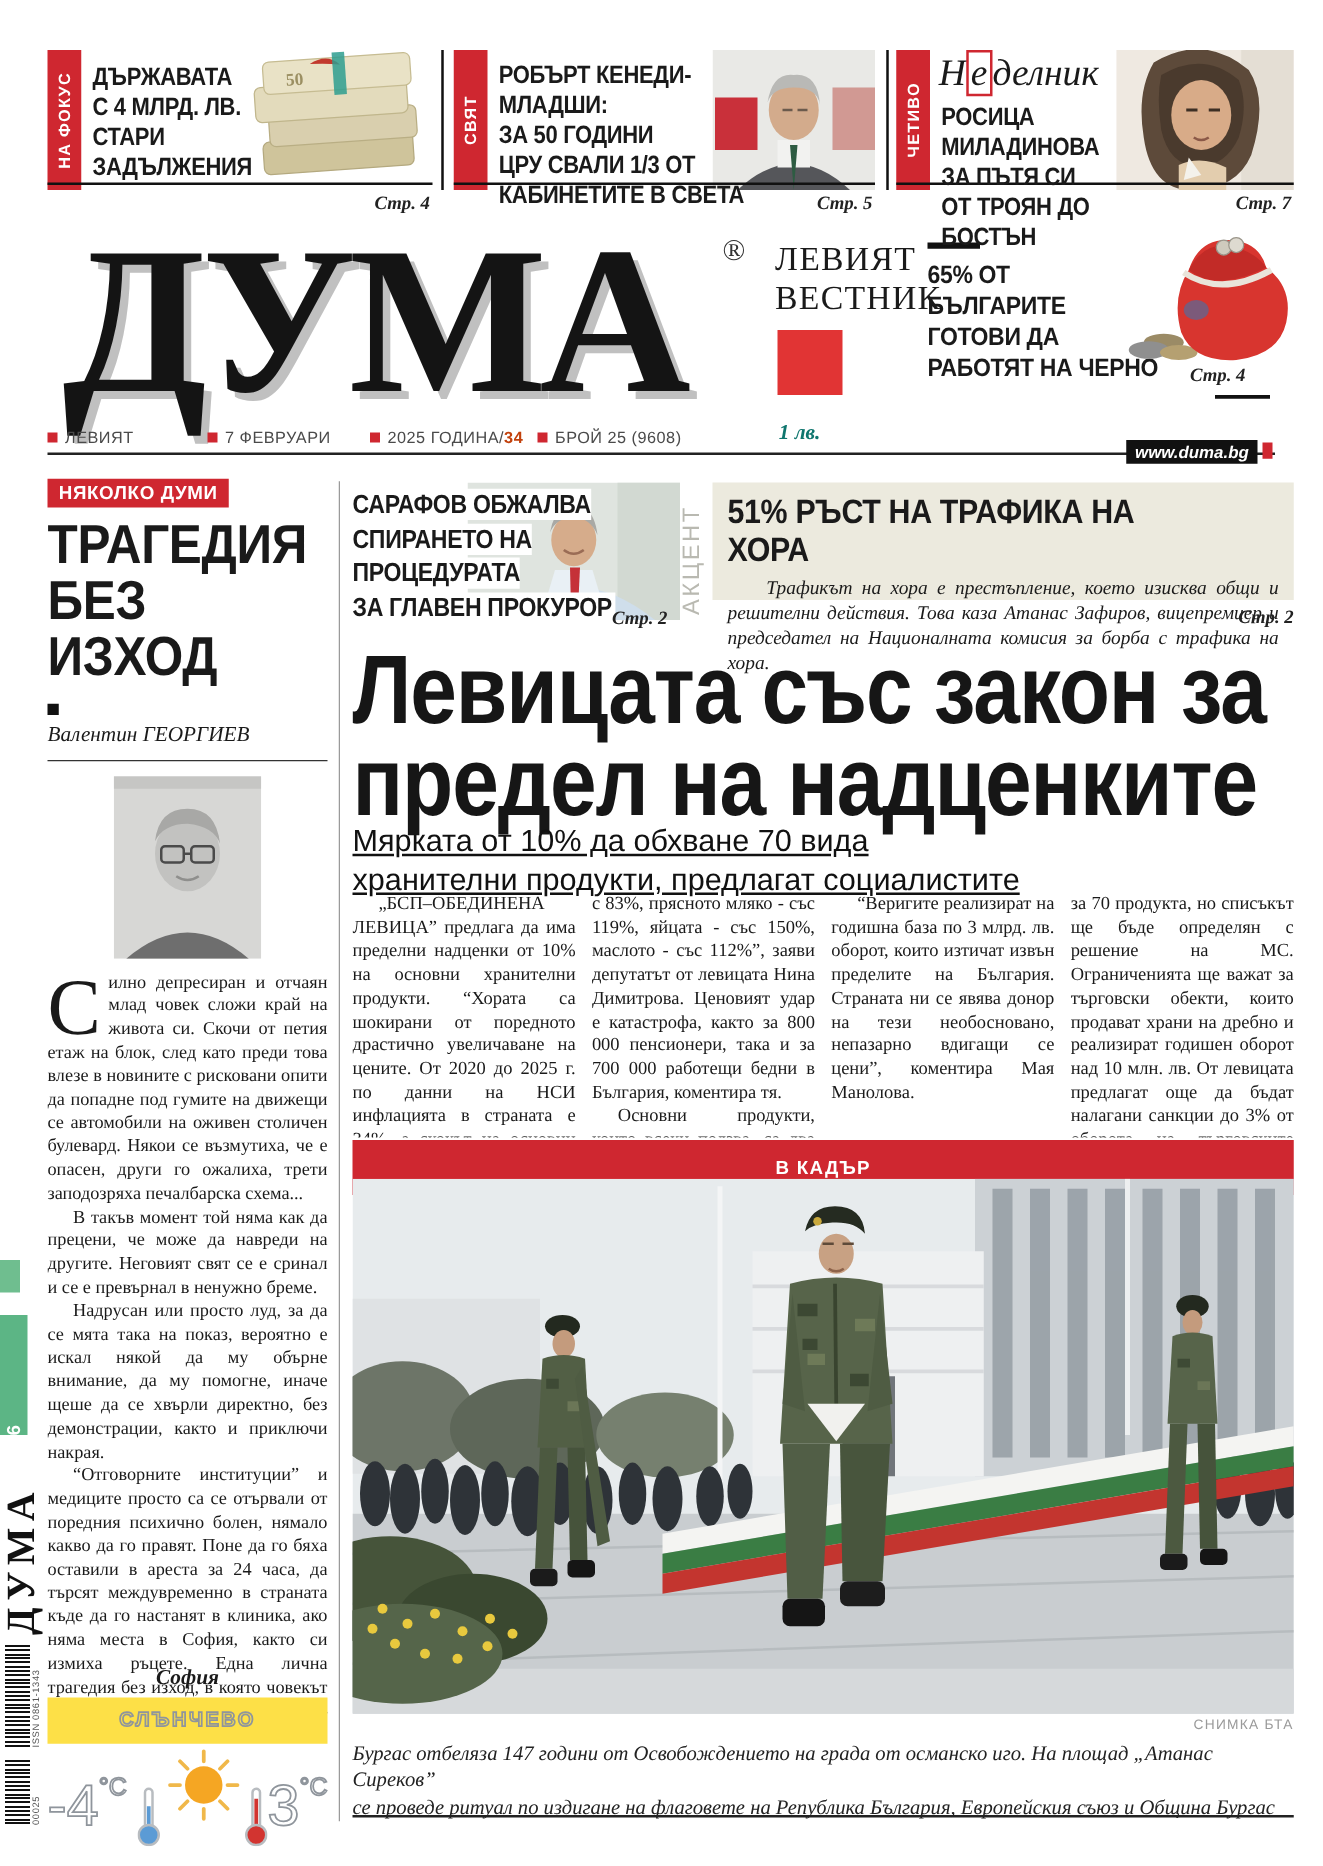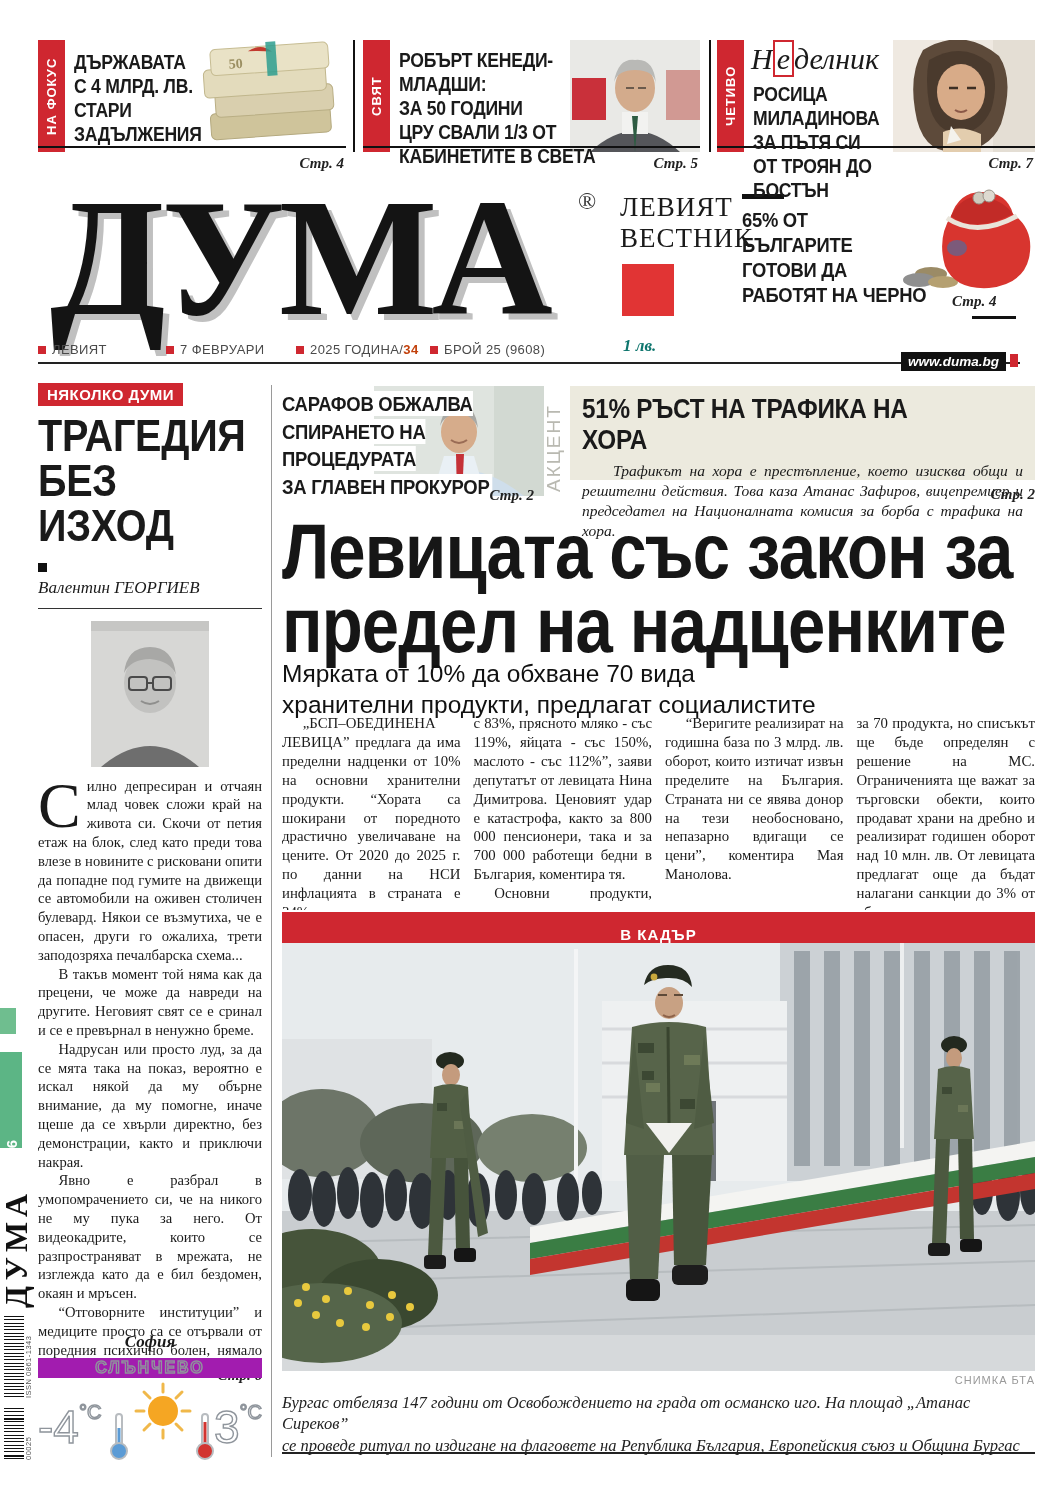--- a/index.html
+++ b/index.html
@@ -24,40 +24,40 @@
   .dl-sq{display:inline-block;width:8px;height:8px;background:#cf2730;margin-right:6px;}
   .opinion-label{display:inline-block;background:#cf2730;color:#fff;font-weight:bold;font-size:15px;
                  letter-spacing:.5px;padding:3px 9px;font-family:"Liberation Sans",sans-serif;}
   .opinion-title{font-size:44px;line-height:1.02;margin-top:8px;transform:scaleX(.9);transform-origin:0 0;}
   .body-text{font-size:14.6px;line-height:18.8px;text-align:justify;}
   .body-text p{margin:0;text-indent:1.4em;}
   .body-text p.noindent{text-indent:0;}
   .dropcap{float:left;font-size:64px;line-height:.78;padding:4px 6px 0 0;font-family:"Liberation Serif",serif;}
   .outline-txt{color:transparent;-webkit-text-stroke:1.4px #8f959c;}
   .headline{font-size:78px;line-height:.95;letter-spacing:-1px;transform:scaleX(.86);transform-origin:0 0;width:876px;color:#161616;}
-  .subhead{font-size:24.5px;line-height:1.28;color:#111;font-family:"Liberation Sans",sans-serif;}
+  .subhead{font-size:24.5px;line-height:1.28;color:#111;font-family:"Liberation Sans",sans-serif;text-decoration:underline;}
   .lead-cols{display:flex;gap:13px;height:196px;overflow:hidden;}
   .lead-cols .col{flex:1;font-size:14.8px;line-height:18.9px;text-align:justify;}
   .lead-cols p{margin:0;text-indent:1.4em;}
   .lead-cols p.noindent{text-indent:0;}
   .kadar{background:#cf2730;color:#fff;font-weight:bold;font-size:15px;letter-spacing:1px;
          display:flex;align-items:center;justify-content:center;font-family:"Liberation Sans",sans-serif;}
   .caption{font-style:italic;font-size:16.5px;line-height:1.3;color:#222;}
   .credit{font-size:11px;letter-spacing:1px;color:#9a9a9a;text-align:right;font-family:"Liberation Sans",sans-serif;}
   .spine-logo{writing-mode:vertical-rl;transform:rotate(180deg);font-weight:bold;font-size:32px;
               letter-spacing:5px;color:#111;font-family:"Liberation Serif",serif;}
   .barcode{background:repeating-linear-gradient(180deg,#111 0 1.5px,#fff 1.5px 3px,#111 3px 4.5px,#fff 4.5px 7px,#111 7px 8.5px,#fff 8.5px 10px);}
   .issn{writing-mode:vertical-rl;transform:rotate(180deg);font-size:7.5px;color:#555;letter-spacing:.5px;font-family:"Liberation Sans",sans-serif;}
   .akc-box{background:#eceade;}
   .akc-title{font-size:27px;transform:scaleX(.9);transform-origin:0 0;}
   .akc-text{font-style:italic;font-size:15.5px;line-height:1.3;text-align:justify;}
   .akc-text .ind{display:inline-block;width:2em;}
   .sarafov-title{font-size:21px;line-height:1.32;transform:scaleX(.88);transform-origin:0 0;}
   .sarafov-title span{background:#fff;padding:1px 3px 1px 0;}
-  .weather-bar{background:#a21caf;height:20px;display:flex;align-items:center;justify-content:center;
+  .weather-bar{background:#fde047;height:37px;display:flex;align-items:center;justify-content:center;
                font-weight:bold;font-size:16px;letter-spacing:2px;font-family:"Liberation Sans",sans-serif;}
   .temp{font-size:46px;font-weight:normal;font-family:"Liberation Sans",sans-serif;}
   .temp .unit{font-size:20px;vertical-align:24px;}
 </style>
 </head>
 <body>
 
 <div class="page">
 
   <div class="teaser" style="left:38px;width:308px;">
@@ -181,21 +181,20 @@
       <path d="M33 52 Q36 26 59 26 Q82 26 85 54 Q80 40 59 38 Q40 38 33 52z" fill="#a8a8a6"></path>
       <rect x="38" y="56" width="18" height="13" rx="3" fill="none" stroke="#4a4a4a" stroke-width="2"></rect>
       <rect x="62" y="56" width="18" height="13" rx="3" fill="none" stroke="#4a4a4a" stroke-width="2"></rect>
       <path d="M56 62 h6" stroke="#4a4a4a" stroke-width="2"></path>
       <path d="M50 80 q9 6 18 0" stroke="#8f8f8d" stroke-width="2" fill="none"></path>
     </svg>
     <div class="body-text" style="margin-top:10px;height:586px;overflow:hidden;">
       <p class="noindent"><span class="dropcap">С</span><span>илно депресиран и отчаян млад човек сложи край на живота си. Скочи от петия етаж на блок, след като преди това влезе в новините с рисковани опити да попадне под гумите на движещи се автомобили на оживен столичен булевард. Някои се възмутиха, че е опасен, други го ожалиха, трети заподозряха печалбарска схема...</span></p>
       <p>В такъв момент той няма как да прецени, че може да навреди на другите. Неговият свят се е сринал и се е превърнал в ненужно бреме.</p>
       <p>Надрусан или просто луд, за да се мята така на показ, вероятно е искал някой да му обърне внимание, да му помогне, иначе щеше да се хвърли директно, без демонстрации, както и приключи накрая.</p>
-      <p>Явно е разбрал в умопомрачението си, че на никого не му пука за него. От видеокадрите, които се разпространяват в мрежата, не изглежда като да е бил бездомен, окаян и мръсен.</p>
       <p>“Отговорните институции” и медиците просто са се отървали от поредния психично болен, нямало какво да го правят. Поне да го бяха оставили в ареста за 24 часа, да търсят междувременно в страната къде да го настанят в клиника, ако няма места в София, както си измиха ръцете. Една лична трагедия без изход, в която човекът си е намерил изхода.</p>
 
     </div>
     <div class="pageref" style="text-align:right;margin-top:4px;">Стр. 6</div>
   </div>
 
   <div class="abs" style="left:38px;top:1332px;width:224px;">
     <div style="text-align:center;font-weight:bold;font-style:italic;font-size:17px;">София</div>
     <div class="weather-bar outline-txt" style="margin-top:6px;">СЛЪНЧЕВО</div>
     <div style="position:relative;height:96px;">

